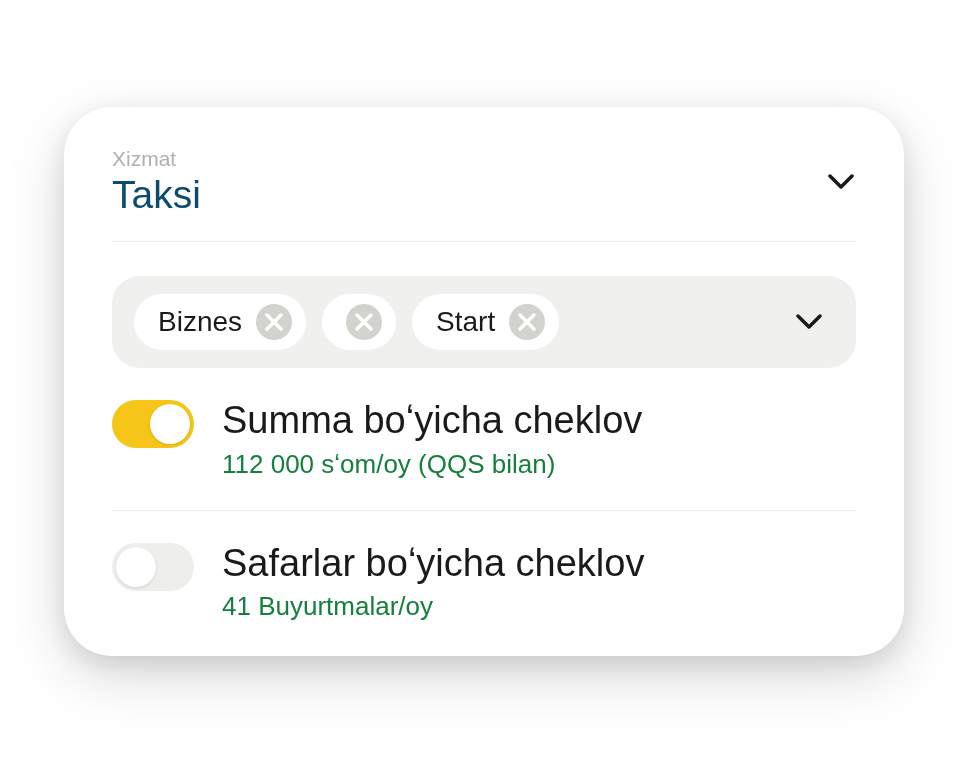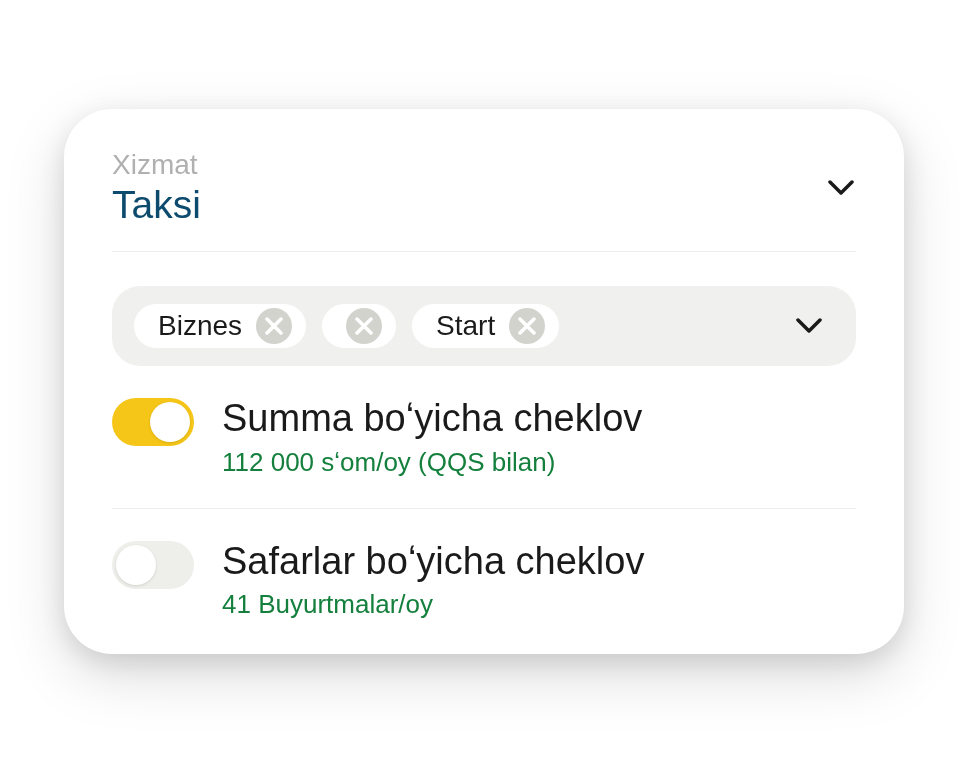--- a/index.html
+++ b/index.html
@@ -29,21 +29,21 @@
       justify-content: space-between;
       align-items: center;
       padding-bottom: 24px;
       border-bottom: 1px solid #eeeeee;
     }
     .service-left {
       display: flex;
       flex-direction: column;
     }
     .service-label {
-      font-size: 28px;
+      font-size: 21px;
       color: #b0b0b0;
       margin-bottom: 2px;
     }
     .service-value {
       font-size: 39px;
       color: #0c4a6e;
       font-weight: 400;
     }
     .chevron-down {
       width: 30px;
@@ -72,21 +72,21 @@
       gap: 16px;
       max-width: 560px;
     }
     .tag {
       background: #ffffff;
       border-radius: 30px;
       padding: 10px 14px 10px 24px;
       display: flex;
       align-items: center;
       gap: 14px;
-      height: 44px;
+      height: 56px;
     }
     .tag-label {
       font-size: 28px;
       color: #1a1a1a;
     }
     .tag-close {
       width: 36px;
       height: 36px;
       border-radius: 50%;
       background: #d3d3ce;

